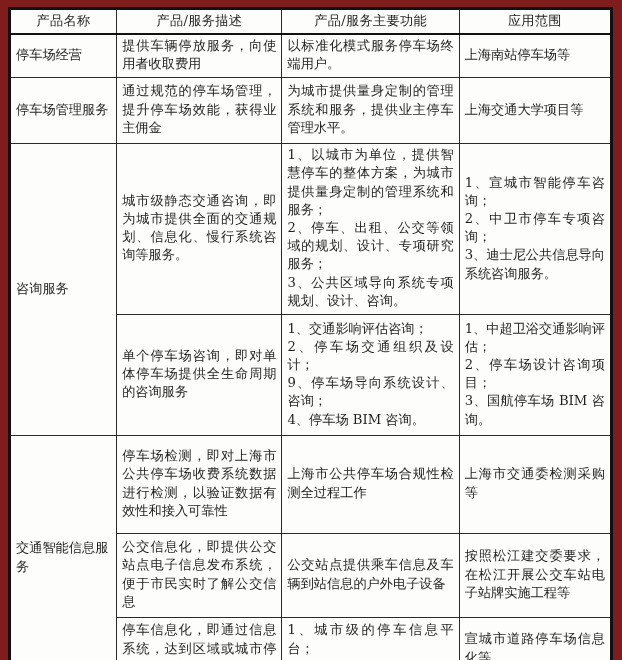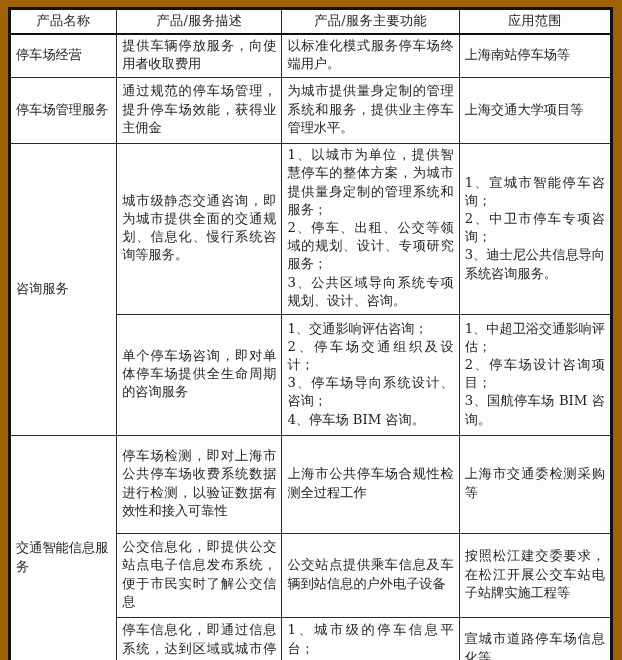--- a/index.html
+++ b/index.html
@@ -11,21 +11,21 @@
     width: 622px;
     height: 660px;
     overflow: hidden;
     font-family: "DejaVu Serif", "Liberation Serif", serif;
     color: #1a1a1a;
   }
   .page {
     position: relative;
     width: 622px;
     height: 660px;
-    background: #a16207;
+    background: #7f1d1d;
   }
   table.doc-table {
     position: absolute;
     left: 8px;
     top: 7px;
     width: 605px;
     border-collapse: collapse;
     table-layout: fixed;
     background: #fdfdfb;
   }
@@ -116,21 +116,21 @@
 3、公共区域导向系统专项规划、设计、咨询。</td>
         <td class="cell-left cell-top lines">1、宣城市智能停车咨询；
 2、中卫市停车专项咨询；
 3、迪士尼公共信息导向系统咨询服务。</td>
       </tr>
 
       <tr>
         <td class="cell-left lines" style="height:115px;">单个停车场咨询，即对单体停车场提供全生命周期的咨询服务</td>
         <td class="cell-left cell-top lines">1、交通影响评估咨询；
 2、停车场交通组织及设计；
-3、停车场导向系统设计、咨询；
+9、停车场导向系统设计、咨询；
 4、停车场 BIM 咨询。</td>
         <td class="cell-left cell-top lines">1、中超卫浴交通影响评估；
 2、停车场设计咨询项目；
 3、国航停车场 BIM 咨询。</td>
       </tr>
 
       <tr>
         <td class="name-cell" rowspan="3">交通智能信息服务</td>
         <td class="cell-left lines" style="height:92px;">停车场检测，即对上海市公共停车场收费系统数据进行检测，以验证数据有效性和接入可靠性</td>
         <td class="cell-left lines">上海市公共停车场合规性检测全过程工作</td>

